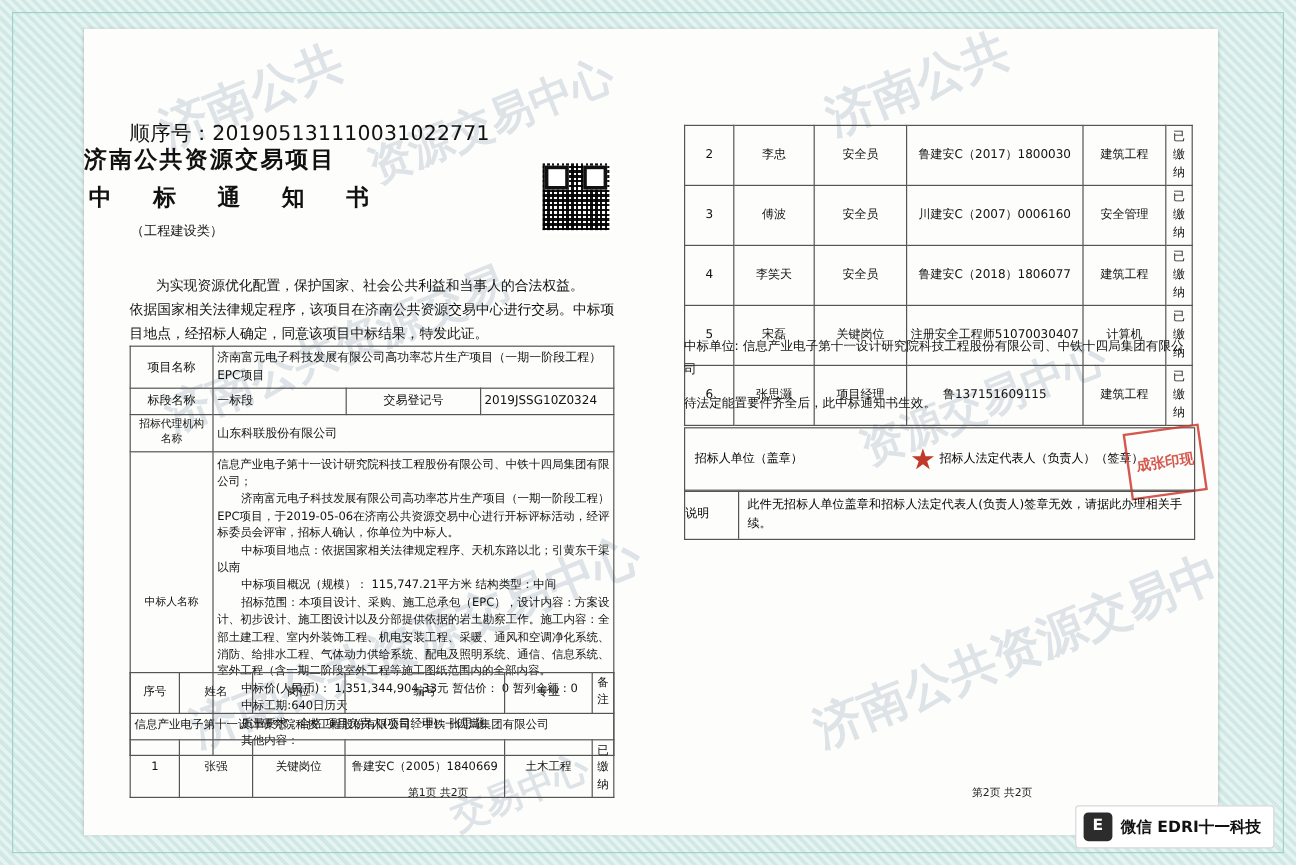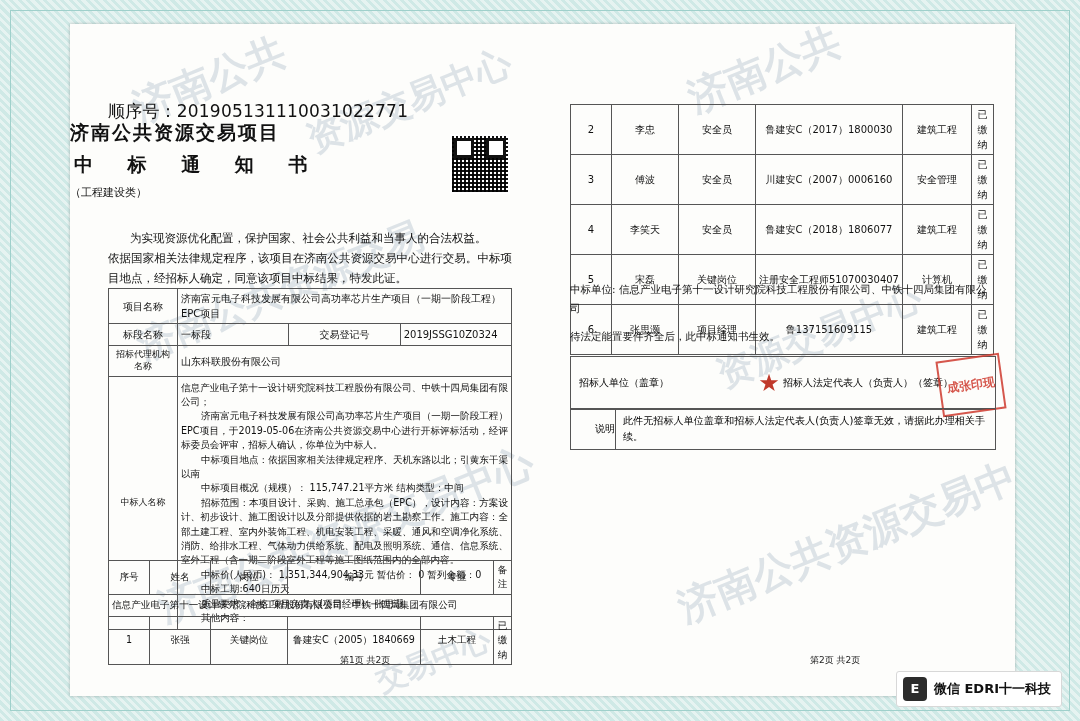--- a/index.html
+++ b/index.html
@@ -56,21 +56,21 @@
     background:transparent;
   }
 
   .serial{
     position:absolute;left:38px;top:76px;font-size:17px;color:#111;
     letter-spacing:.2px;
   }
   .title-area{position:absolute;left:0;top:96px;width:478px;}
   .t1{font-size:19px;font-weight:700;letter-spacing:2px;color:#111;}
   .t2{font-size:19px;font-weight:700;letter-spacing:14px;margin-top:6px;color:#111;padding-left:4px;}
-  .t3{font-size:11px;margin-top:7px;color:#111;}
+  .t3{font-size:11px;margin-top:7px;color:#111;padding-left:39px;}
   .qr{
     position:absolute;right:38px;top:110px;width:56px;height:56px;
     background:
       repeating-linear-gradient(90deg,#111 0 2px,#fff 2px 4px),
       repeating-linear-gradient(0deg,#111 0 2px,#fff 2px 4px);
     background-blend-mode:multiply;
     border:2px solid #fff;
   }
   .qr:before,.qr:after{
     content:"";position:absolute;width:14px;height:14px;border:3px solid #111;background:#fff;
@@ -126,21 +126,21 @@
     font-size:12px;font-weight:700;
     display:flex;align-items:center;justify-content:center;
     transform:rotate(-8deg);
     opacity:.85;
   }
   .note{
     position:absolute;left:22px;top:384px;width:424px;height:40px;border:1px solid #555;
     font-size:10px;
   }
   .note .nl{position:absolute;left:0;top:0;width:44px;height:40px;border-right:1px solid #555;
-    text-align:right;line-height:40px;}
+    text-align:left;line-height:40px;}
   .note .nb{position:absolute;left:52px;top:0;width:362px;height:40px;
     display:flex;align-items:center;line-height:1.6;text-align:justify;}
 
   .pgnumL{position:absolute;left:270px;top:630px;font-size:9px;color:#222;}
   .pgnumR{position:absolute;left:740px;top:630px;font-size:9px;color:#222;}
 
   
   .badge{
     position:absolute;right:18px;bottom:14px;
     display:flex;align-items:center;gap:7px;

